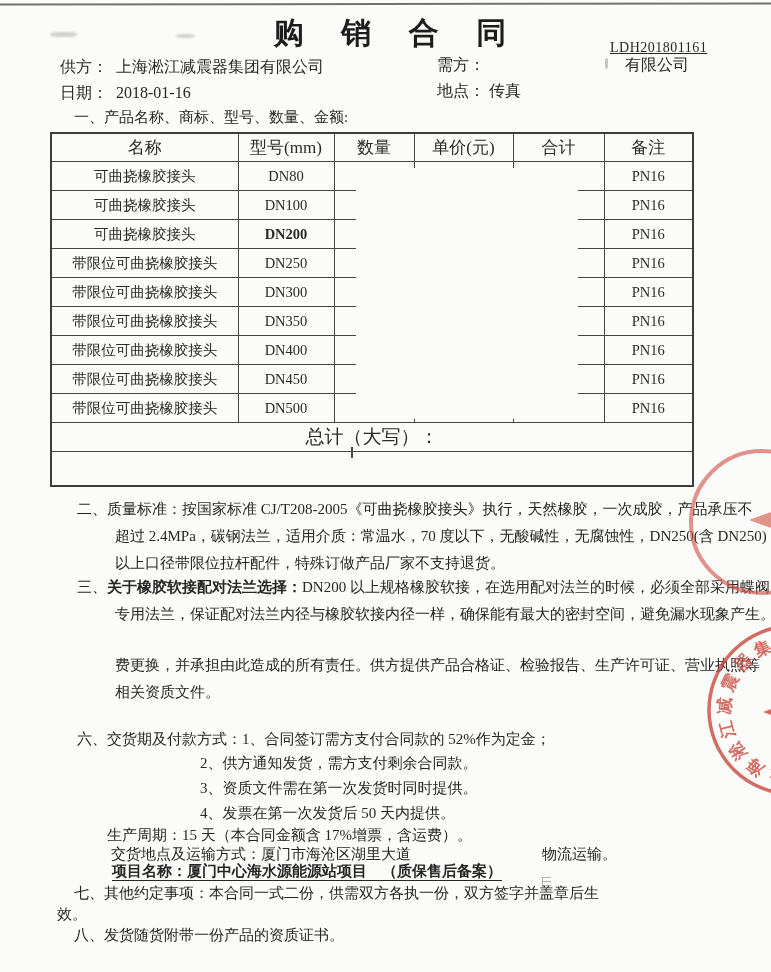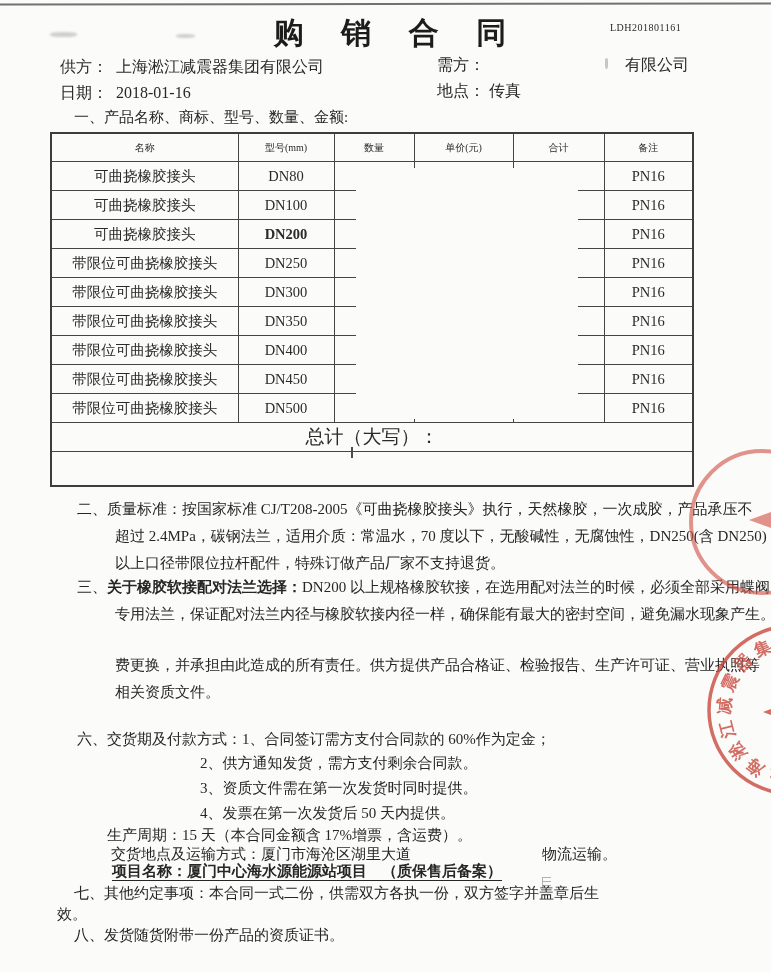--- a/index.html
+++ b/index.html
@@ -7,40 +7,40 @@
     position:relative;width:771px;height:972px;margin:0 auto;
     background:#fbfbf9;overflow:hidden;
     font-family:"Liberation Serif","DejaVu Serif",serif;
     color:#282828;
   }
   .abs{position:absolute;white-space:nowrap;margin-left:12px;}
   .title{
     top:13px;left:0;width:100%;text-align:center;
     font-size:30px;font-weight:700;letter-spacing:15px;color:#1c1c1c;
   }
-  .contract-no{top:22px;left:598px;font-size:10px;letter-spacing:.5px;}
+  .contract-no{top:40px;left:598px;font-size:14px;letter-spacing:.5px;text-decoration:underline;}
   .hline{font-size:16px;}
   .body-line{font-size:15px;color:#262626;}
   .bold{font-weight:700;}
   .project-line{
     font-weight:700;text-decoration:underline;
     text-underline-offset:4px;
   }
   
   #tableWrap{position:absolute;left:50px;top:132px;width:643px;}
   table.contract{
     border-collapse:collapse;table-layout:fixed;width:642px;
     font-size:14.5px;color:#2a2a2a;
   }
   table.contract th,table.contract td{
     border:1.5px solid #454545;text-align:center;padding:0;
     overflow:hidden;font-weight:400;
   }
   table.contract{border:2.5px solid #3d3d3d;}
-  tr.hdr th{height:27px;font-size:10px;}
+  tr.hdr th{height:27px;font-size:17px;}
   tr.datarow td{height:28px;}
   td.total-cell{height:28px;text-align:left;padding-left:3px;font-size:19px;}
   td.empty-cell{height:33px;}
   #redaction{
     position:absolute;left:306px;top:36px;width:222px;height:251px;
     background:#fbfbf9;
   }
   .tick{position:absolute;background:#4a4a4a;}
   
   .seal{position:absolute;pointer-events:none;}
@@ -181,21 +181,21 @@
   <div class="abs body-line" style="left:103px;top:527px;">超过 2.4MPa，碳钢法兰，适用介质：常温水，70 度以下，无酸碱性，无腐蚀性，DN250(含 DN250)</div>
   <div class="abs body-line" style="left:103px;top:554px;">以上口径带限位拉杆配件，特殊订做产品厂家不支持退货。</div>
 
   <div class="abs body-line" style="left:65px;top:578px;"><span>三、</span><span class="bold">关于橡胶软接配对法兰选择：</span><span>DN200 以上规格橡胶软接，在选用配对法兰的时候，必须全部采用蝶阀</span></div>
   <div class="abs body-line" style="left:103px;top:605px;">专用法兰，保证配对法兰内径与橡胶软接内径一样，确保能有最大的密封空间，避免漏水现象产生。</div>
 
   <div class="abs body-line" style="left:103px;top:656px;">费更换，并承担由此造成的所有责任。供方提供产品合格证、检验报告、生产许可证、营业执照等</div>
   <div class="abs body-line" style="left:103px;top:683px;">相关资质文件。</div>
 
 
-  <div class="abs body-line" style="left:65px;top:730px;">六、交货期及付款方式：1、合同签订需方支付合同款的 60%作为定金；</div>
+  <div class="abs body-line" style="left:65px;top:730px;">六、交货期及付款方式：1、合同签订需方支付合同款的 52%作为定金；</div>
   <div class="abs body-line" style="left:188px;top:754px;">2、供方通知发货，需方支付剩余合同款。</div>
   <div class="abs body-line" style="left:188px;top:779px;">3、资质文件需在第一次发货时同时提供。</div>
   <div class="abs body-line" style="left:188px;top:804px;">4、发票在第一次发货后 50 天内提供。</div>
   <div class="abs body-line" style="left:95px;top:826px;">生产周期：15 天（本合同金额含 17%增票，含运费）。</div>
   <div class="abs body-line" style="left:99px;top:845px;">交货地点及运输方式：厦门市海沧区湖里大道</div>
   <div class="abs body-line" style="left:530px;top:845px;">物流运输。</div>
   <div class="abs body-line project-line" style="left:100px;top:862px;text-decoration:underline;">项目名称：厦门中心海水源能源站项目　（质保售后备案）</div>
 
   <div class="abs body-line" style="left:62px;top:884px;">七、其他约定事项：本合同一式二份，供需双方各执一份，双方签字并盖章后生</div>
   <div class="abs body-line" style="left:45px;top:905px;">效。</div>

